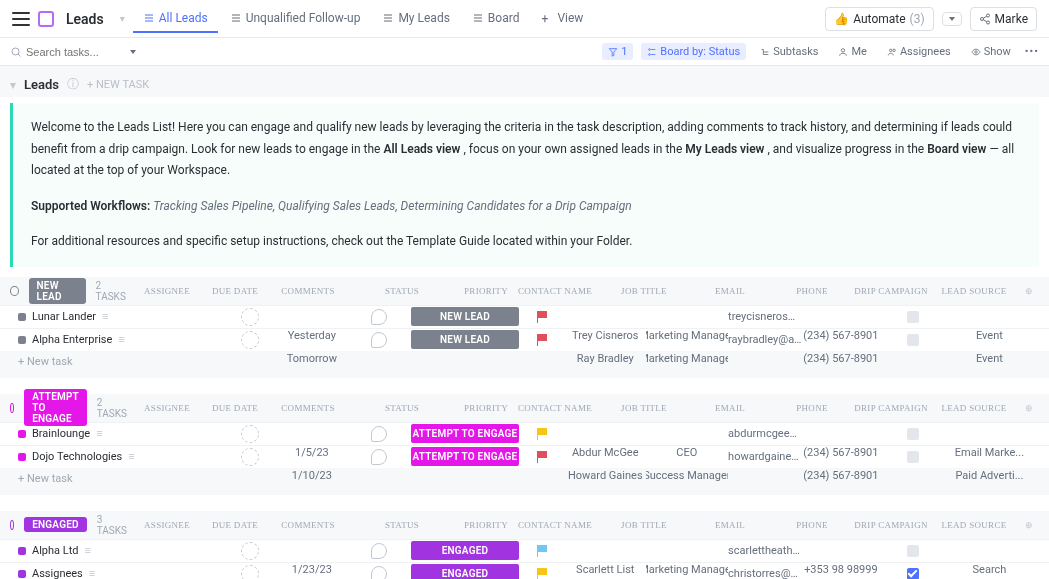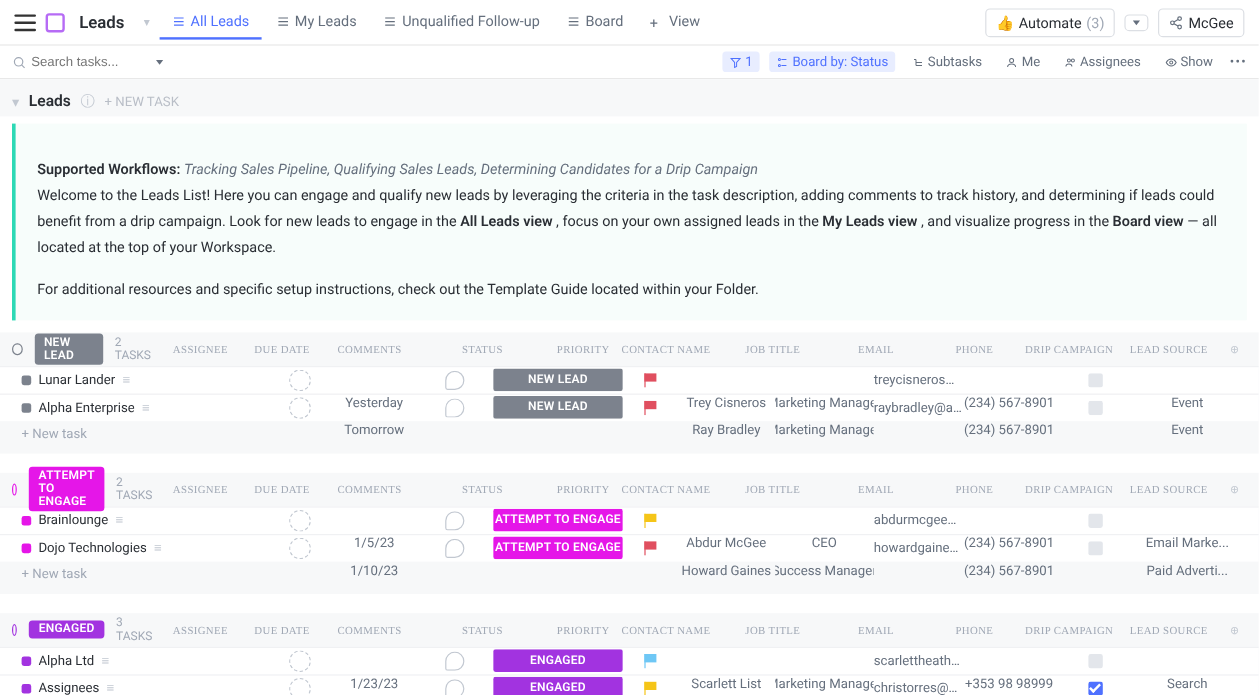--- a/index.html
+++ b/index.html
@@ -96,31 +96,31 @@
         <span>All Leads</span>
       </div>
       <div class="view-tab">
         <span class="vicon">
           <svg width="12" height="12" viewBox="0 0 24 24" fill="none" stroke="currentColor" stroke-width="2">
             <line x1="4" y1="6" x2="20" y2="6"></line>
             <line x1="4" y1="12" x2="20" y2="12"></line>
             <line x1="4" y1="18" x2="20" y2="18"></line>
           </svg>
         </span>
-        <span>My Leads</span>
+        <span>Unqualified Follow-up</span>
       </div>
       <div class="view-tab">
         <span class="vicon">
           <svg width="12" height="12" viewBox="0 0 24 24" fill="none" stroke="currentColor" stroke-width="2">
             <line x1="4" y1="6" x2="20" y2="6"></line>
             <line x1="4" y1="12" x2="20" y2="12"></line>
             <line x1="4" y1="18" x2="20" y2="18"></line>
           </svg>
         </span>
-        <span>Unqualified Follow-up</span>
+        <span>My Leads</span>
       </div>
       <div class="view-tab">
         <span class="vicon">
           <svg width="12" height="12" viewBox="0 0 24 24" fill="none" stroke="currentColor" stroke-width="2">
             <line x1="4" y1="6" x2="20" y2="6"></line>
             <line x1="4" y1="12" x2="20" y2="12"></line>
             <line x1="4" y1="18" x2="20" y2="18"></line>
           </svg>
         </span>
         <span>Board</span>
@@ -142,21 +142,21 @@
   <div class="btn-outline">
     <span class="share-icon">
       <svg width="12" height="12" viewBox="0 0 24 24" fill="none" stroke="#656f7d" stroke-width="2">
           <circle cx="18" cy="5" r="3"></circle>
           <circle cx="6" cy="12" r="3"></circle>
           <circle cx="18" cy="19" r="3"></circle>
           <line x1="8.6" y1="10.5" x2="15.4" y2="6.5"></line>
           <line x1="8.6" y1="13.5" x2="15.4" y2="17.5"></line>
         </svg>
     </span>
-    <span>McGee</span>
+    <span>Marke</span>
   </div>
 </div>
 
 <div class="toolbar2">
   <div class="search-wrap">
     <svg width="12" height="12" viewBox="0 0 24 24" fill="none" stroke="#a0a8b5" stroke-width="2">
         <circle cx="11" cy="11" r="7"></circle>
         <line x1="21" y1="21" x2="16" y2="16"></line>
       </svg>
     <input placeholder="Search tasks..." style="">
@@ -215,32 +215,32 @@
 </div>
 
 <div class="leads-header">
   <span style="color:#c2c8d1;">▾</span>
   <span class="ltitle">Leads</span>
   <span style="color:#c2c8d1;">ⓘ</span>
   <span class="new-task-link">+ NEW TASK</span>
 </div>
 
 <div class="info-banner">
-  <p style="margin-top:14px;">
-    <b>Supported Workflows: </b>
-    <span class="it">Tracking Sales Pipeline,  Qualifying Sales Leads, Determining Candidates for a Drip Campaign</span>
-  </p>
   <p>
     <span>Welcome to the Leads List! Here you can engage and qualify new leads by leveraging the criteria in the task description, adding comments to track history, and determining if leads could benefit from a drip campaign. Look for new leads to engage in the </span>
     <b>All Leads view</b>
     <span>, focus on your own assigned leads in the </span>
     <b>My Leads view</b>
     <span>, and visualize progress in the </span>
     <b>Board view</b>
     <span> — all located at the top of your Workspace.</span>
+  </p>
+  <p style="margin-top:14px;">
+    <b>Supported Workflows: </b>
+    <span class="it">Tracking Sales Pipeline,  Qualifying Sales Leads, Determining Candidates for a Drip Campaign</span>
   </p>
   <p style="margin-top:14px;">For additional resources and specific setup instructions, check out the Template Guide located within your Folder.</p>
 </div>
 
 <div id="groups-container">
     <div class="group-block">
       <div class="group-header">
         <span class="circle-chev" style="border-color: rgb(124, 130, 141);"></span>
         <span class="status-chip" style="background: rgb(124, 130, 141);">NEW LEAD</span>
         <span class="task-count">2 TASKS</span>

